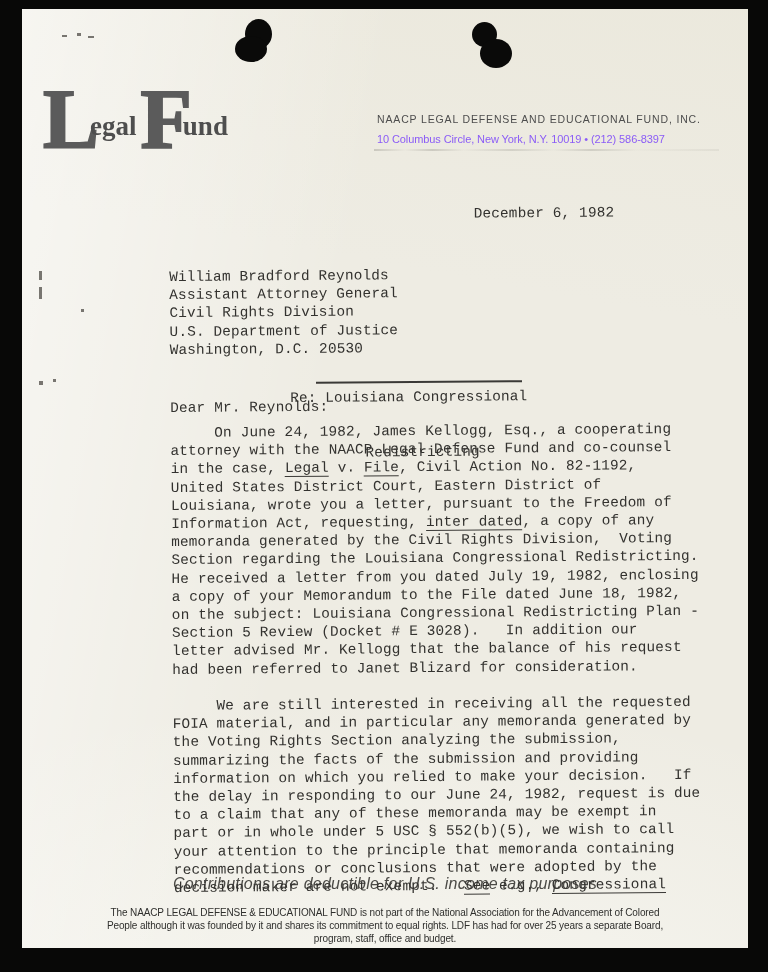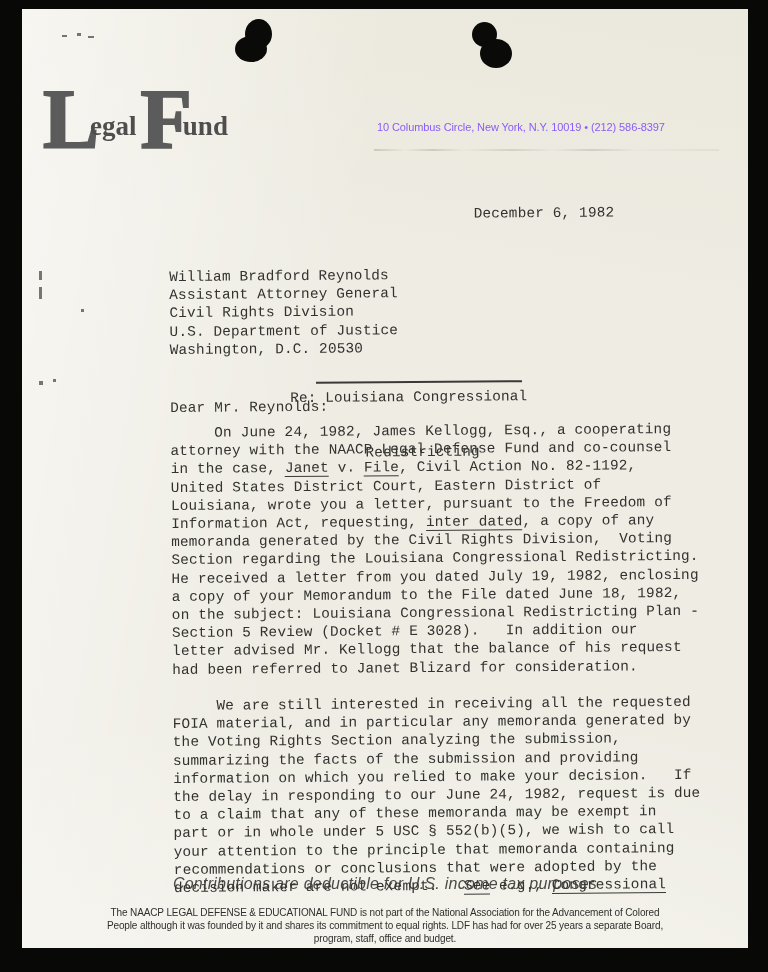--- a/index.html
+++ b/index.html
@@ -262,20 +262,21 @@
             <span class="logo-cap">L</span>
             <span class="logo-word">egal</span>
           </span>
           <span class="logo-group" style="margin-left:4px;">
             <span class="logo-cap">F</span>
             <span class="logo-word">und</span>
           </span>
         </div>
 
         <div id="address-block">
+          <div id="org-name">NAACP LEGAL DEFENSE AND EDUCATIONAL FUND, INC.</div>
           <div id="org-addr">10 Columbus Circle, New York, N.Y. 10019 • (212) 586-8397</div>
         </div>
       </div>
       <div id="head-rule"></div>
 
       <div id="body-wrap">
 
         <div id="date-line" class="tw">December 6, 1982</div>
 
         <div id="recipient" class="tw">William Bradford Reynolds
@@ -288,21 +289,21 @@
           <div id="re-line-1">Re: Louisiana Congressional</div>
           <div><span id="re-line-2">Redistricting</span></div>
         </div>
         <div id="re-underline"></div>
 
         <div id="salutation" class="tw">Dear Mr. Reynolds:</div>
 
         <div id="body-paragraphs">
             <p class="tw"><span>     On June 24, 1982, James Kellogg, Esq., a cooperating
 attorney with the NAACP Legal Defense Fund and co-counsel
-in the case, </span><u>Janet</u><span> v. </span><u>File</u><span>, Civil Action No. 82-1192,
+in the case, </span><u>Legal</u><span> v. </span><u>File</u><span>, Civil Action No. 82-1192,
 United States District Court, Eastern District of
 Louisiana, wrote you a letter, pursuant to the Freedom of
 Information Act, requesting, </span><u>inter dated</u><span>, a copy of any
 memoranda generated by the Civil Rights Division,  Voting
 Section regarding the Louisiana Congressional Redistricting.
 He received a letter from you dated July 19, 1982, enclosing
 a copy of your Memorandum to the File dated June 18, 1982,
 on the subject: Louisiana Congressional Redistricting Plan -
 Section 5 Review (Docket # E 3028).   In addition our
 letter advised Mr. Kellogg that the balance of his request

